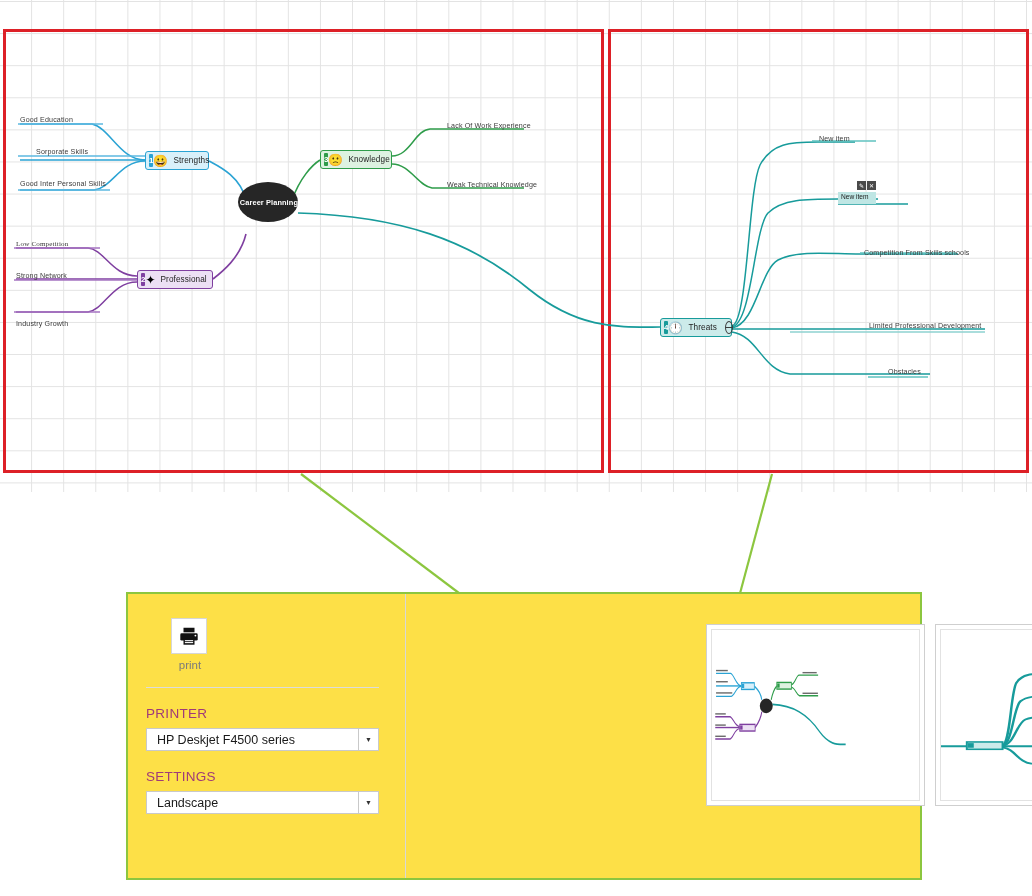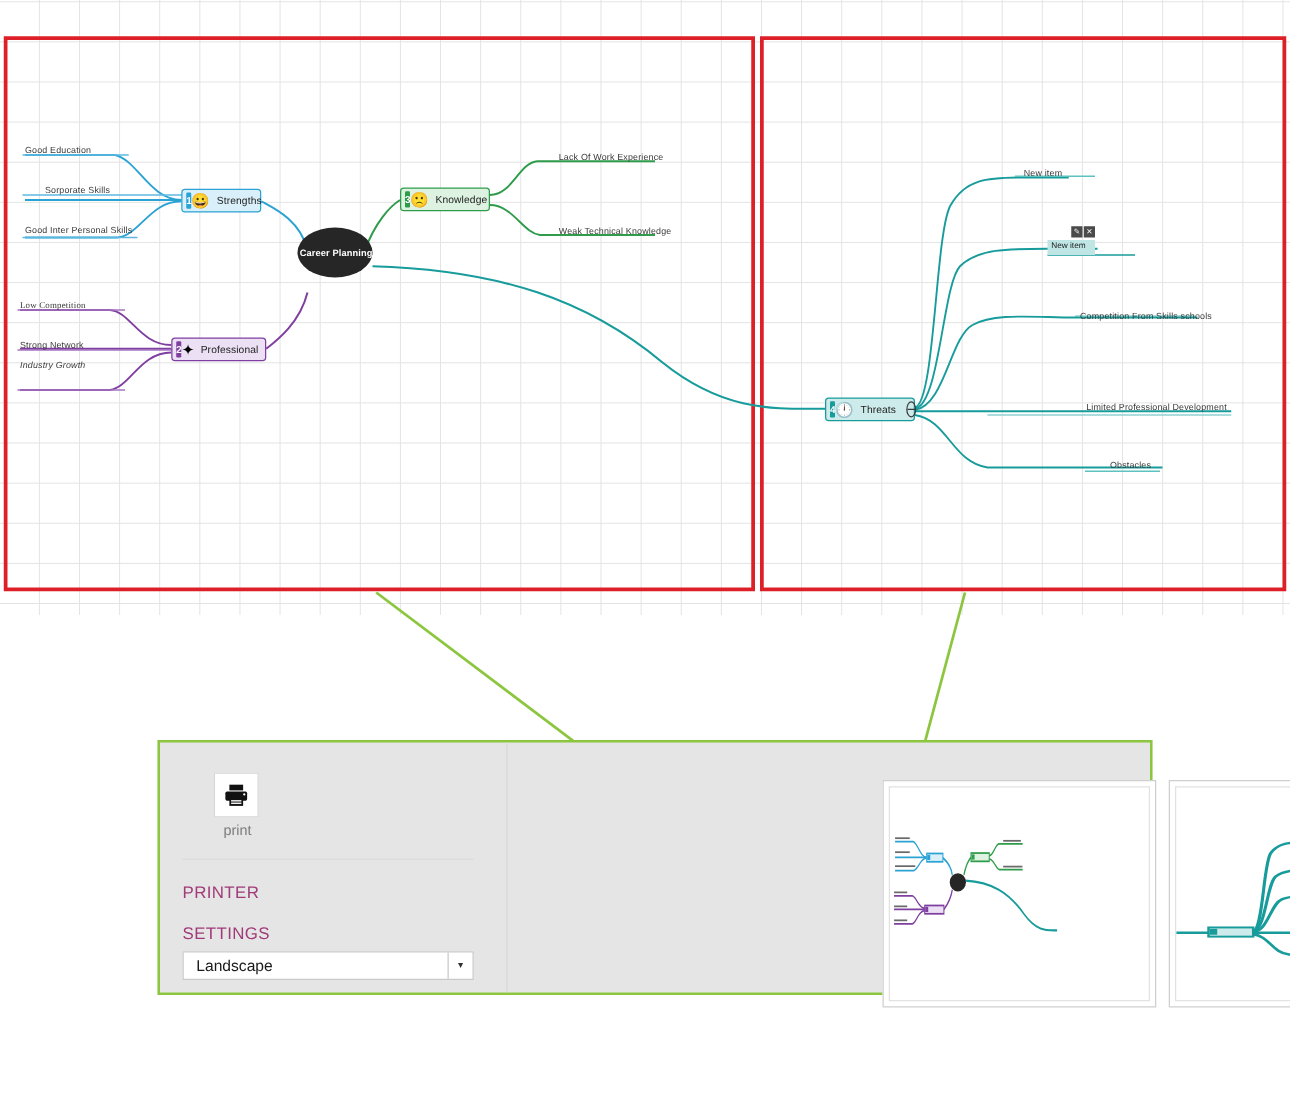--- a/index.html
+++ b/index.html
@@ -76,22 +76,22 @@
     background:#bfe6e4;font-size:6.6px;color:#222;padding:1px 3px;box-sizing:border-box;
   }
   #sel-toolbar{position:absolute;left:857px;top:181px;display:flex;gap:1px;}
   #sel-toolbar .tbtn{
     width:9px;height:9px;background:#4a4a4a;display:flex;align-items:center;justify-content:center;
     color:#fff;font-size:6px;line-height:1;
   }
 
   
   #print-panel{
-    position:absolute;left:126px;top:592px;width:796px;height:204px;
-    border:2.5px solid #8cc63f;box-sizing:border-box;background:#e5e5e5;display:flex;
+    position:absolute;left:126px;top:592px;width:796px;height:288px;
+    border:2.5px solid #8cc63f;box-sizing:border-box;background:#fde047;display:flex;
   }
   #print-left{width:278px;box-sizing:border-box;padding:24px 26px 0 18px;border-right:1px solid #d8d8d8;position:relative;}
   #print-btn-wrap{width:38px;margin-left:25px;}
   #print-btn{
     width:36px;height:36px;border:1px solid #d6d6d6;background:#fff;
     display:flex;align-items:center;justify-content:center;box-sizing:border-box;
   }
   #print-caption{font-size:11.5px;color:#7b7b7b;text-align:center;margin-top:5px;}
   .divider{height:1px;background:#dcdcdc;margin:16px 0 0 0;}
   .sec-title{color:#a03a78;font-size:13.5px;margin:18px 0 7px 0;letter-spacing:.3px;}
@@ -202,21 +202,21 @@
 
     <div class="leaf" style="left:20px;top:116px;">Good Education</div>
     <div class="leaf" style="left:20px;top:148px;margin-left:16px;">Sorporate Skills</div>
     <div class="leaf" style="left:20px;top:180px;">Good Inter Personal Skills</div>
 
     <div class="leaf" style="left:447px;top:122px;">Lack Of Work Experience</div>
     <div class="leaf" style="left:447px;top:181px;">Weak Technical Knowledge</div>
 
     <div class="leaf" style="left:16px;top:240px;font-family:Liberation Serif, serif;">Low Competition</div>
     <div class="leaf" style="left:16px;top:272px;">Strong Network</div>
-    <div class="leaf" style="left:16px;top:288px;font-style:italic;">Industry Growth</div>
+    <div class="leaf" style="left:16px;top:320px;">Industry Growth</div>
 
     <div class="leaf" style="left:819px;top:135px;">New item</div>
     <div class="leaf" style="left:864px;top:249px;">Competition From Skills schools</div>
     <div class="leaf" style="left:869px;top:322px;">Limited Professional Development</div>
     <div class="leaf" style="left:888px;top:368px;">Obstacles</div>
 
     <div id="sel-toolbar">
       <span class="tbtn">✎</span>
       <span class="tbtn">✕</span>
     </div>
@@ -246,20 +246,24 @@
             <rect x="7.5" y="18.6" width="9" height="1.2" fill="#fff"></rect>
             <circle cx="19" cy="11.5" r="1" fill="#fff"></circle>
           </svg>
         </div>
         <div id="print-caption">print</div>
       </div>
 
       <div class="divider"></div>
 
       <div class="sec-title">PRINTER</div>
+      <div class="combo">
+        <span class="cval">HP Deskjet F4500 series</span>
+        <span class="carrow">▼</span>
+      </div>
 
       <div class="sec-title">SETTINGS</div>
       <div class="combo">
         <span class="cval">Landscape</span>
         <span class="carrow">▼</span>
       </div>
     </div>
 
     <div id="print-right">
 

